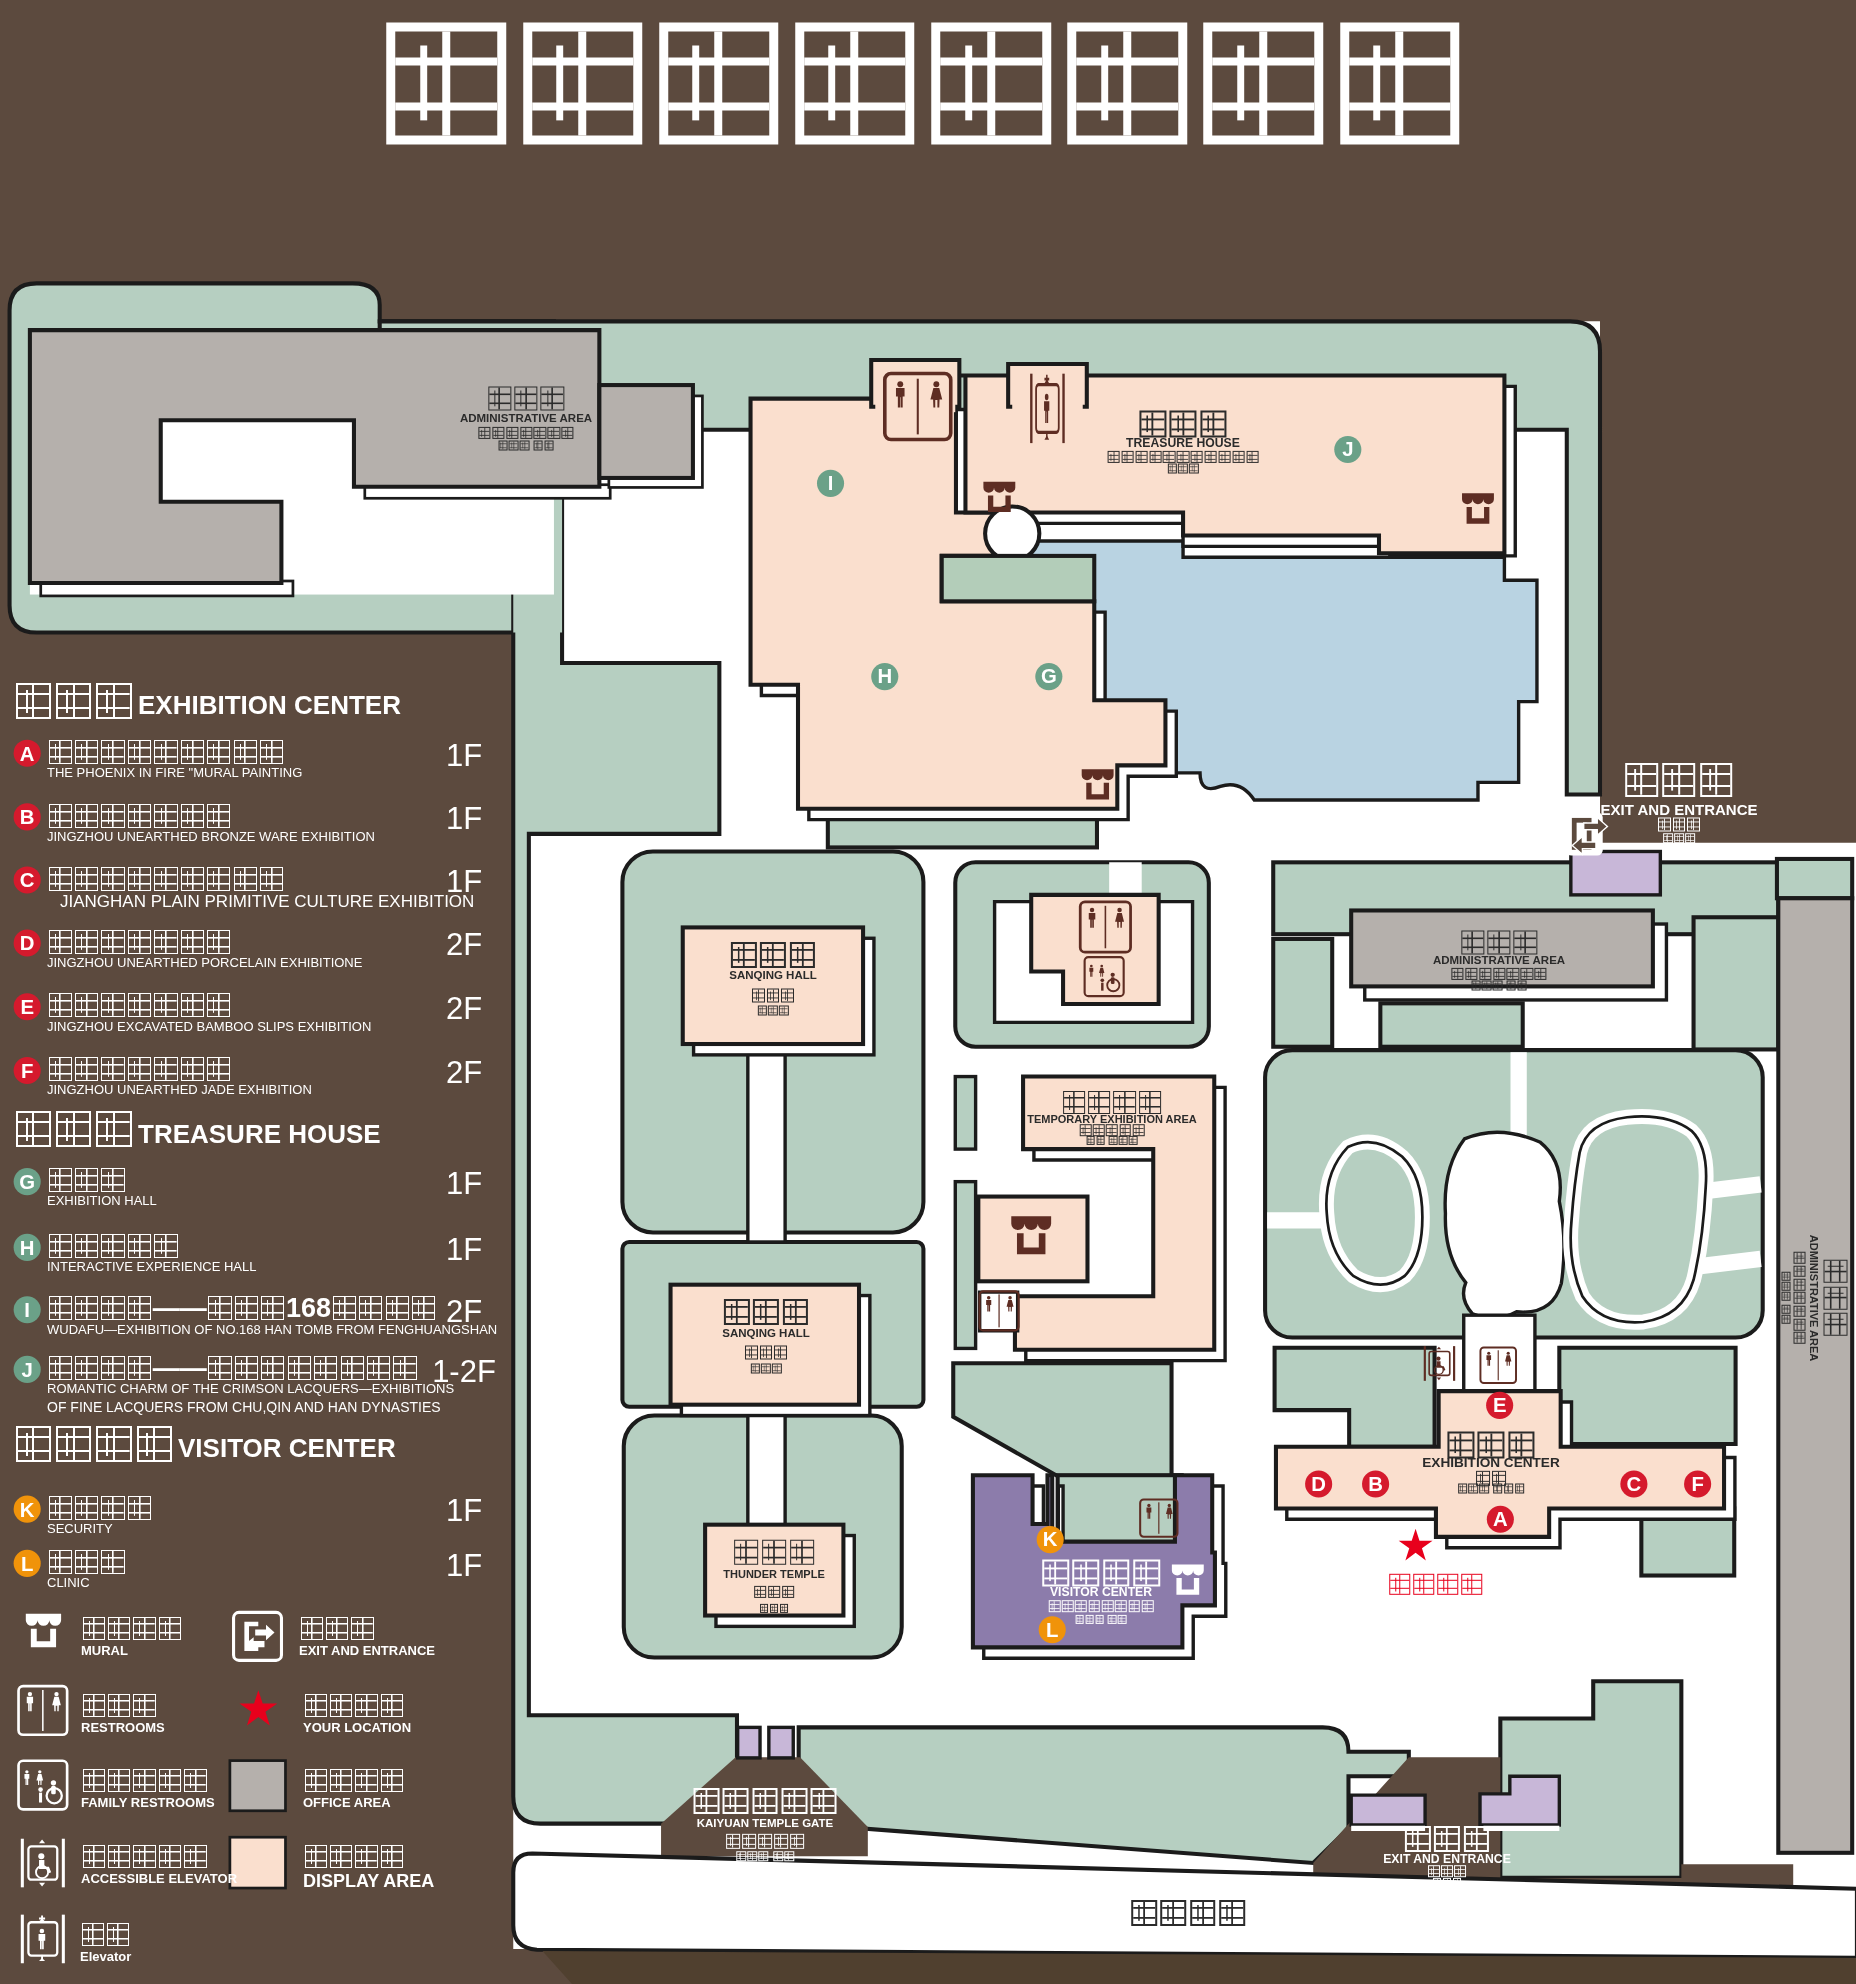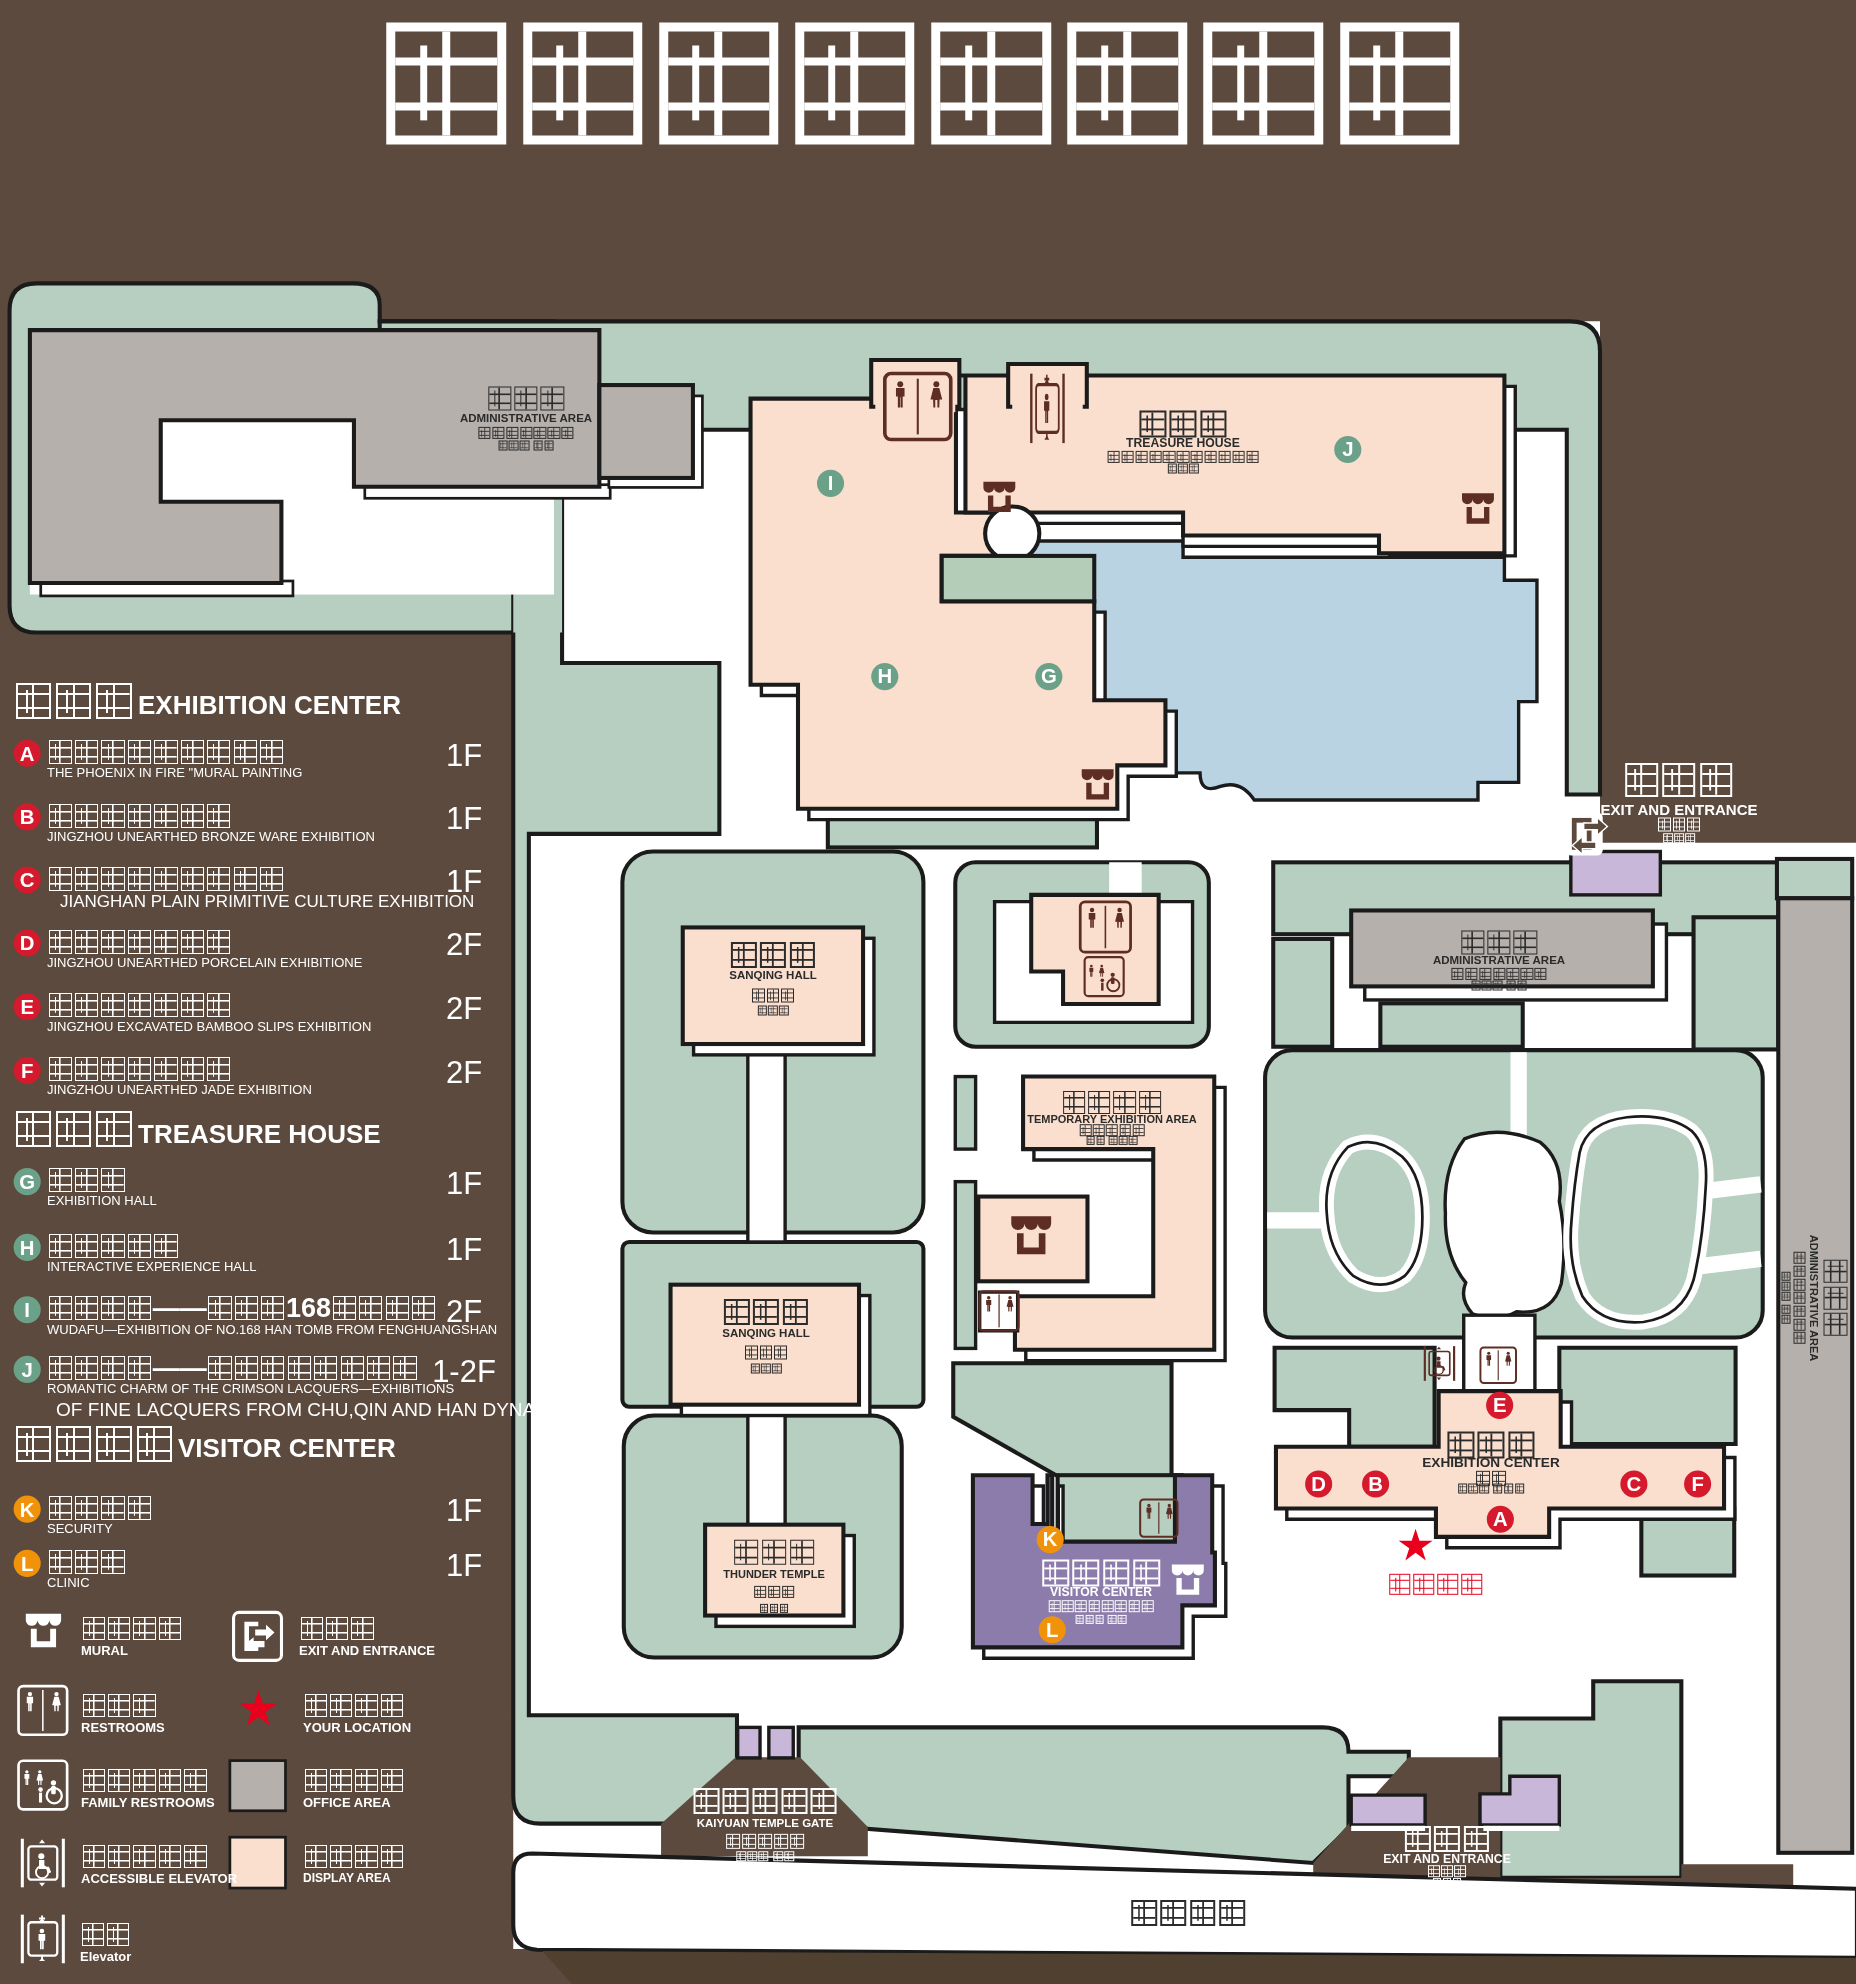--- a/index.html
+++ b/index.html
@@ -385,21 +385,21 @@
 <div class="lt wh" style="left:47px;top:1194px;font-size:13px">EXHIBITION HALL</div>
 <div class="t wh" style="left:464px;top:1183px;font-size:31px">1F</div>
 <div class="lt wh b" style="left:47px;top:1233px;font-size:27px"><span class="cg"></span><span class="cg"></span><span class="cg"></span><span class="cg"></span><span class="cg"></span></div>
 <div class="lt wh" style="left:47px;top:1260px;font-size:13px">INTERACTIVE EXPERIENCE HALL</div>
 <div class="t wh" style="left:464px;top:1249px;font-size:31px">1F</div>
 <div class="lt wh b" style="left:47px;top:1295px;font-size:27px"><span class="cg"></span><span class="cg"></span><span class="cg"></span><span class="cg"></span>——<span class="cg"></span><span class="cg"></span><span class="cg"></span>168<span class="cg"></span><span class="cg"></span><span class="cg"></span><span class="cg"></span></div>
 <div class="lt wh" style="left:47px;top:1323px;font-size:13px">WUDAFU—EXHIBITION OF NO.168 HAN TOMB FROM FENGHUANGSHAN</div>
 <div class="t wh" style="left:464px;top:1311px;font-size:31px">2F</div>
 <div class="lt wh b" style="left:47px;top:1355px;font-size:27px"><span class="cg"></span><span class="cg"></span><span class="cg"></span><span class="cg"></span>——<span class="cg"></span><span class="cg"></span><span class="cg"></span><span class="cg"></span><span class="cg"></span><span class="cg"></span><span class="cg"></span><span class="cg"></span></div>
 <div class="lt wh" style="left:47px;top:1382px;font-size:13px">ROMANTIC CHARM OF THE CRIMSON LACQUERS—EXHIBITIONS</div>
-<div class="lt wh" style="left:56px;top:1400px;font-size:19px">OF FINE LACQUERS FROM CHU,QIN AND HAN DYNASTIES</div>
+<div class="lt wh" style="left:47px;top:1400px;font-size:14px">OF FINE LACQUERS FROM CHU,QIN AND HAN DYNASTIES</div>
 <div class="t wh" style="left:464px;top:1371px;font-size:31px">1-2F</div>
 <div class="lt wh b" style="left:47px;top:1495px;font-size:27px"><span class="cg"></span><span class="cg"></span><span class="cg"></span><span class="cg"></span></div>
 <div class="lt wh" style="left:47px;top:1522px;font-size:13px">SECURITY</div>
 <div class="t wh" style="left:464px;top:1510px;font-size:31px">1F</div>
 <div class="lt wh b" style="left:47px;top:1549px;font-size:27px"><span class="cg"></span><span class="cg"></span><span class="cg"></span></div>
 <div class="lt wh" style="left:47px;top:1576px;font-size:13px">CLINIC</div>
 <div class="t wh" style="left:464px;top:1565px;font-size:31px">1F</div>
 <div class="lt wh b" style="left:81px;top:1615px;font-size:26px"><span class="cg"></span><span class="cg"></span><span class="cg"></span><span class="cg"></span></div>
 <div class="lt wh b" style="left:81px;top:1644px;font-size:13px">MURAL</div>
 <div class="lt wh b" style="left:299px;top:1615px;font-size:26px"><span class="cg"></span><span class="cg"></span><span class="cg"></span></div>
@@ -408,21 +408,21 @@
 <div class="lt wh b" style="left:81px;top:1721px;font-size:13px">RESTROOMS</div>
 <div class="lt wh b" style="left:303px;top:1692px;font-size:26px"><span class="cg"></span><span class="cg"></span><span class="cg"></span><span class="cg"></span></div>
 <div class="lt wh b" style="left:303px;top:1721px;font-size:13px">YOUR LOCATION</div>
 <div class="lt wh b" style="left:81px;top:1767px;font-size:26px"><span class="cg"></span><span class="cg"></span><span class="cg"></span><span class="cg"></span><span class="cg"></span></div>
 <div class="lt wh b" style="left:81px;top:1796px;font-size:13px">FAMILY RESTROOMS</div>
 <div class="lt wh b" style="left:303px;top:1767px;font-size:26px"><span class="cg"></span><span class="cg"></span><span class="cg"></span><span class="cg"></span></div>
 <div class="lt wh b" style="left:303px;top:1796px;font-size:13px">OFFICE AREA</div>
 <div class="lt wh b" style="left:81px;top:1843px;font-size:26px"><span class="cg"></span><span class="cg"></span><span class="cg"></span><span class="cg"></span><span class="cg"></span></div>
 <div class="lt wh b" style="left:81px;top:1872px;font-size:13px">ACCESSIBLE ELEVATOR</div>
 <div class="lt wh b" style="left:303px;top:1843px;font-size:26px"><span class="cg"></span><span class="cg"></span><span class="cg"></span><span class="cg"></span></div>
-<div class="lt wh b" style="left:303px;top:1872px;font-size:12px">DISPLAY AREA</div>
+<div class="lt wh b" style="left:303px;top:1872px;font-size:18px">DISPLAY AREA</div>
 <div class="lt wh b" style="left:80px;top:1921px;font-size:26px"><span class="cg"></span><span class="cg"></span></div>
 <div class="lt wh b" style="left:80px;top:1950px;font-size:13px">Elevator</div>
 <div class="t b dk" style="left:526px;top:399px;font-size:27px"><span class="cg"></span><span class="cg"></span><span class="cg"></span></div>
 <div class="t b dk" style="left:526px;top:419px;font-size:11.5px">ADMINISTRATIVE AREA</div>
 <div class="t dk" style="left:526px;top:433px;font-size:14.2px"><span class="cg"></span><span class="cg"></span><span class="cg"></span><span class="cg"></span><span class="cg"></span><span class="cg"></span><span class="cg"></span></div>
 <div class="t dk" style="left:526px;top:446px;font-size:11px"><span class="cg"></span><span class="cg"></span><span class="cg"></span> <span class="cg"></span><span class="cg"></span></div>
 <div class="t b dk" style="left:1499px;top:943px;font-size:27px"><span class="cg"></span><span class="cg"></span><span class="cg"></span></div>
 <div class="t b dk" style="left:1499px;top:961px;font-size:11.5px">ADMINISTRATIVE AREA</div>
 <div class="t dk" style="left:1499px;top:974px;font-size:14.2px"><span class="cg"></span><span class="cg"></span><span class="cg"></span><span class="cg"></span><span class="cg"></span><span class="cg"></span><span class="cg"></span></div>
 <div class="t dk" style="left:1499px;top:986px;font-size:11px"><span class="cg"></span><span class="cg"></span><span class="cg"></span> <span class="cg"></span><span class="cg"></span></div>

